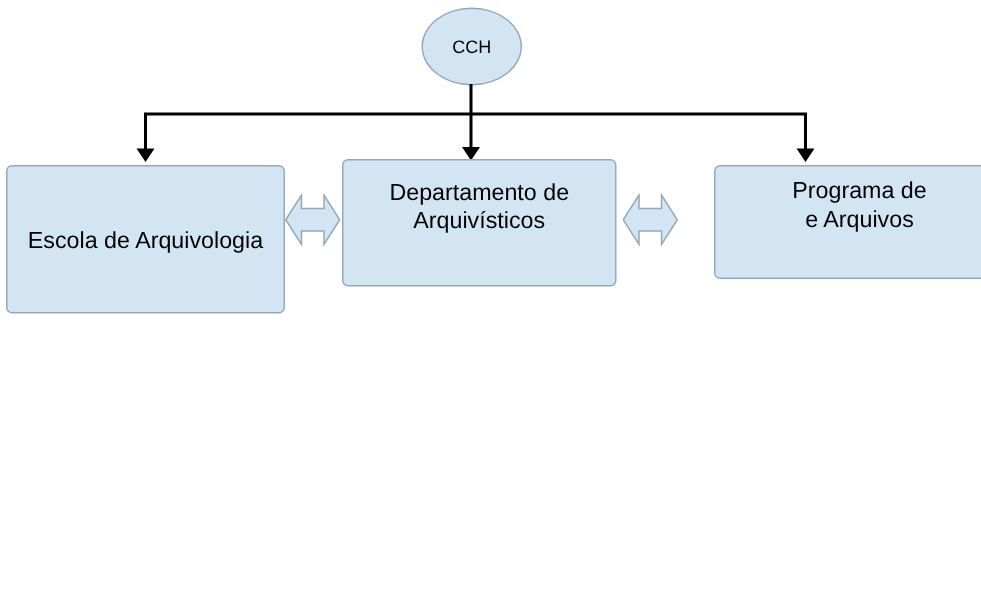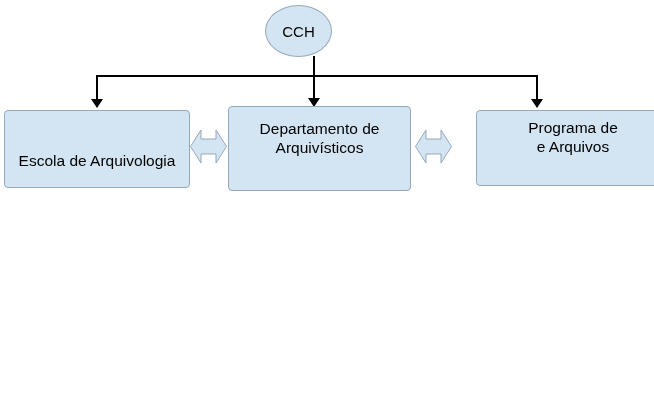--- a/index.html
+++ b/index.html
@@ -10,24 +10,24 @@
     --background:#ffffff;
   }
   html,body{margin:0;padding:0;background:var(--background);}
   .stage{
     position:relative;width:654px;height:400px;background:var(--background);
     overflow:hidden;font-family:"Liberation Sans",sans-serif;color:var(--text);
   }
 
   
   .ellipse{
-    position:absolute;left:265px;top:5px;width:67px;height:52px;
+    position:absolute;left:281px;top:5px;width:67px;height:52px;
     background:var(--node-fill);border:1px solid var(--node-border);
     border-radius:50%;display:flex;align-items:center;justify-content:center;
-    font-size:15px;box-sizing:border-box;
+    font-size:12px;box-sizing:border-box;
   }
 
   
   .line{position:absolute;background:var(--connector);}
   .stem{left:313px;top:56px;width:2px;height:20px;}
   .hbar{left:96px;top:75px;width:442px;height:2px;}
   .drop{width:2px;top:76px;}
   .drop-left{left:96px;height:24px;}
   .drop-mid{left:313px;height:22px;}
   .drop-right{left:536px;height:24px;}
@@ -42,21 +42,21 @@
   .ah-mid{left:308px;top:98px;}
   .ah-right{left:531px;top:99px;}
 
   
   .box{
     position:absolute;background:var(--node-fill);
     border:1px solid var(--node-border);border-radius:4px;
     box-sizing:border-box;text-align:center;font-size:15.5px;line-height:19px;
     overflow:hidden;
   }
-  .box1{left:4px;top:110px;width:186px;height:78px;padding-top:40px;}
+  .box1{left:4px;top:110px;width:186px;height:99px;padding-top:40px;}
   .box2{left:228px;top:106px;width:183px;height:85px;padding-top:12px;}
   .box3{left:476px;top:110px;width:194px;height:76px;padding-top:8px;line-height:18.5px;}
   .clipwrap{height:61px;overflow:hidden;}
 
   
   .darrow{position:absolute;top:129px;width:37px;height:35px;}
   .darrow1{left:190px;}
   .darrow2{left:415px;}
   .darrow polygon{fill:var(--node-fill);stroke:var(--node-border);stroke-width:1;}
 </style>

